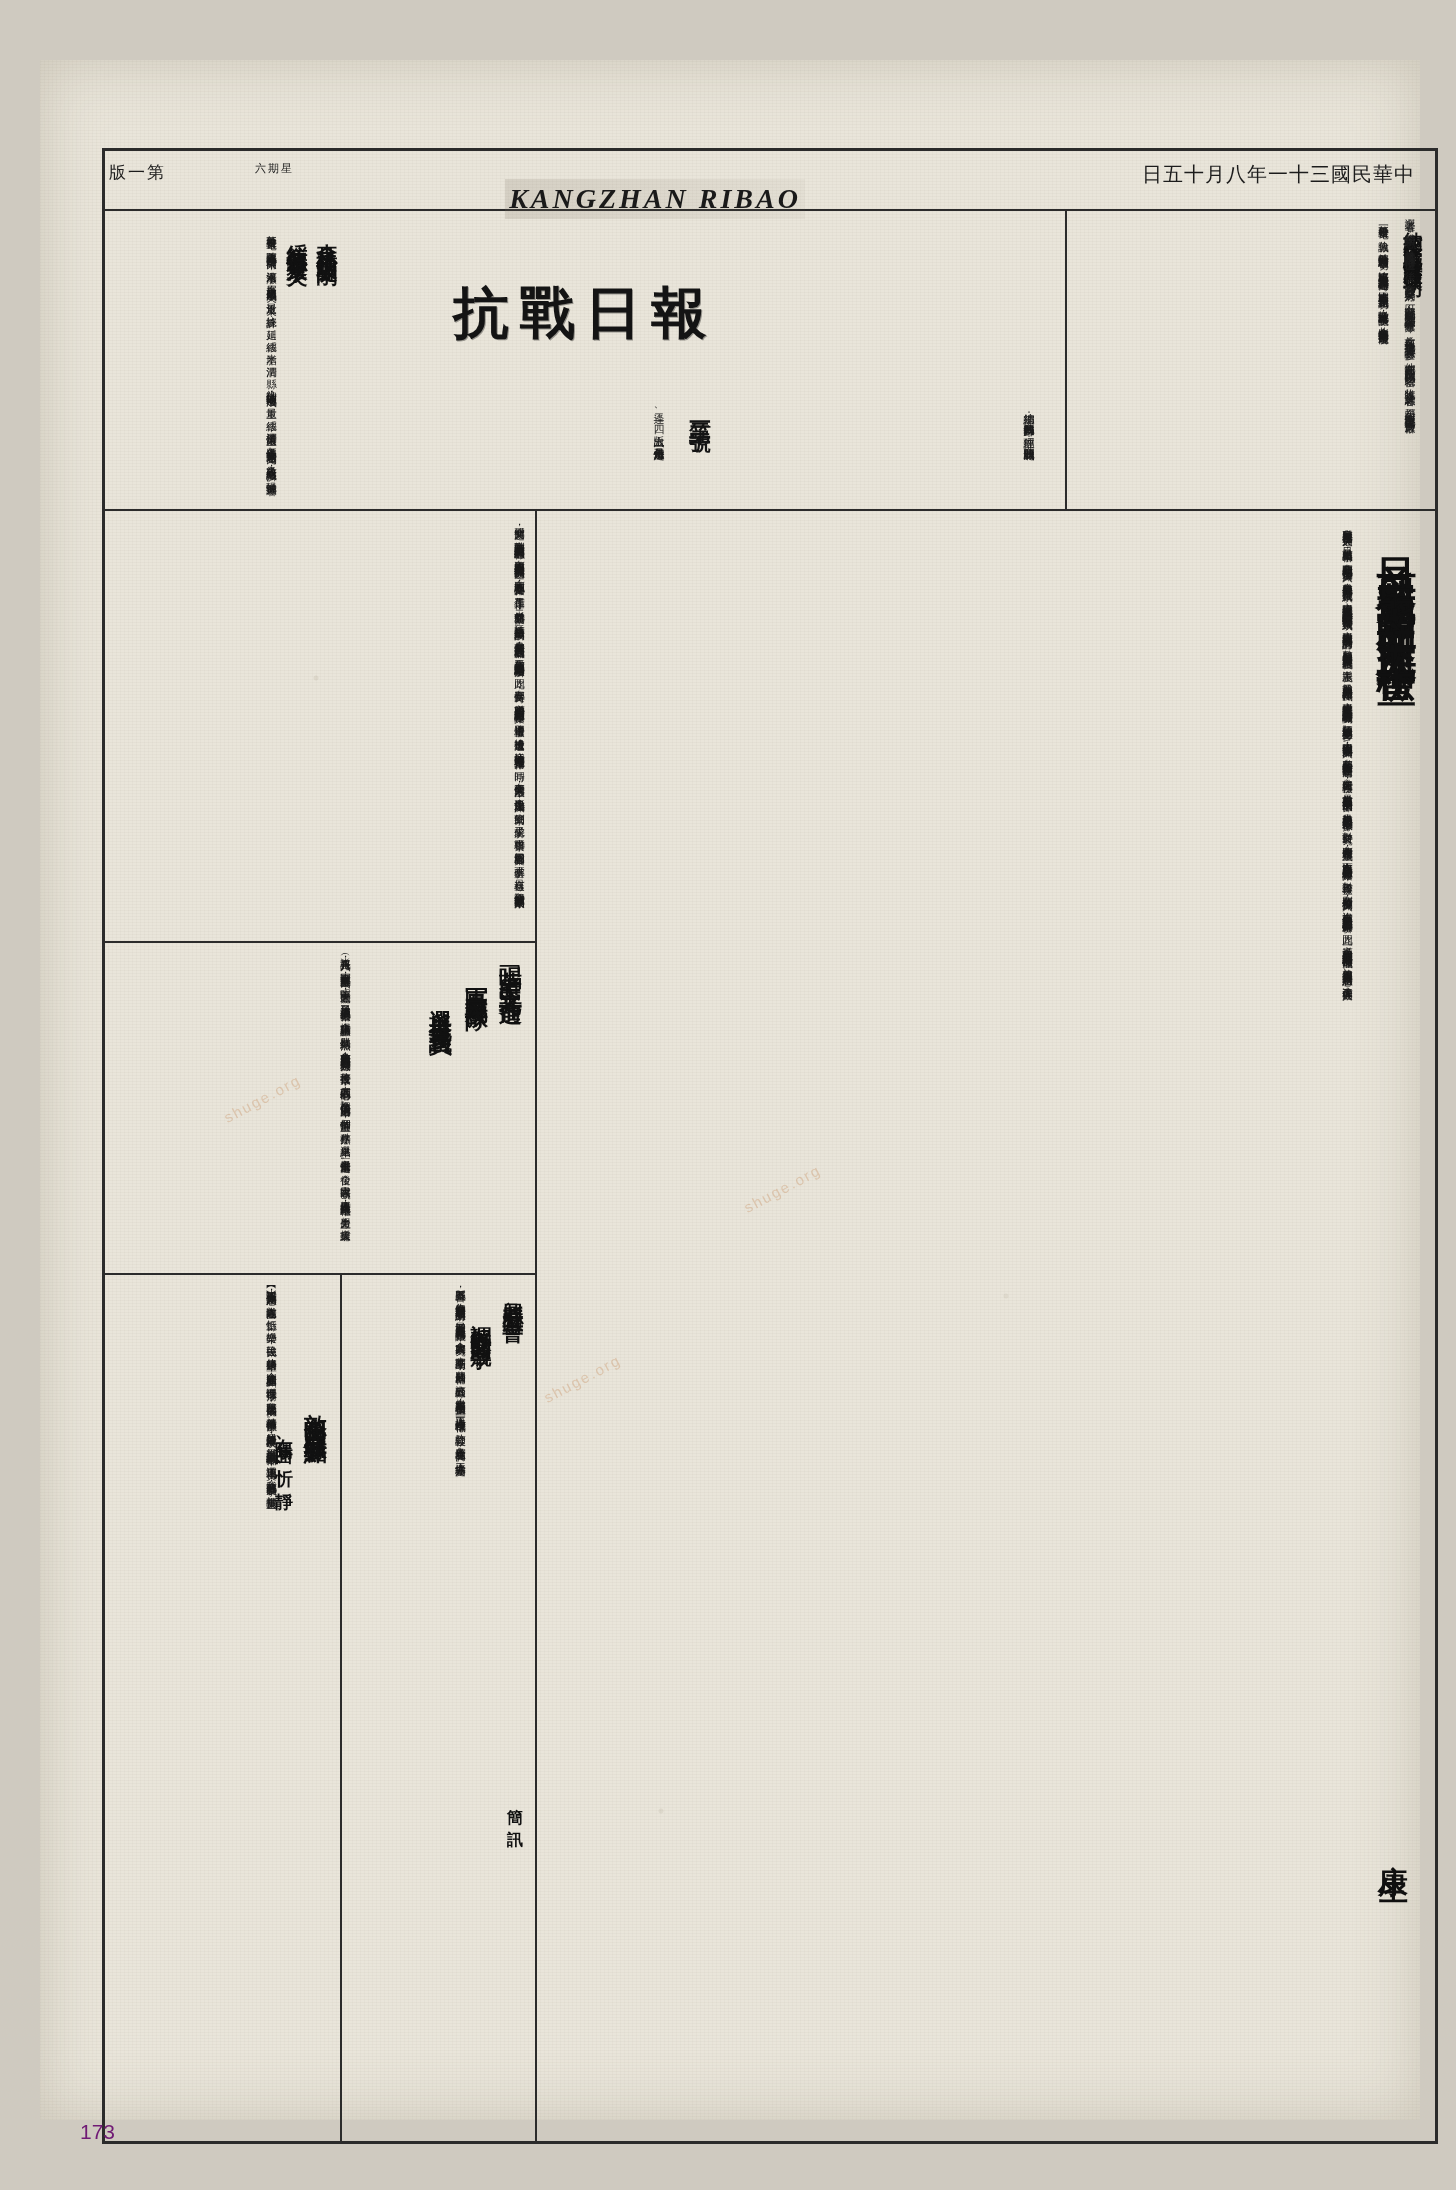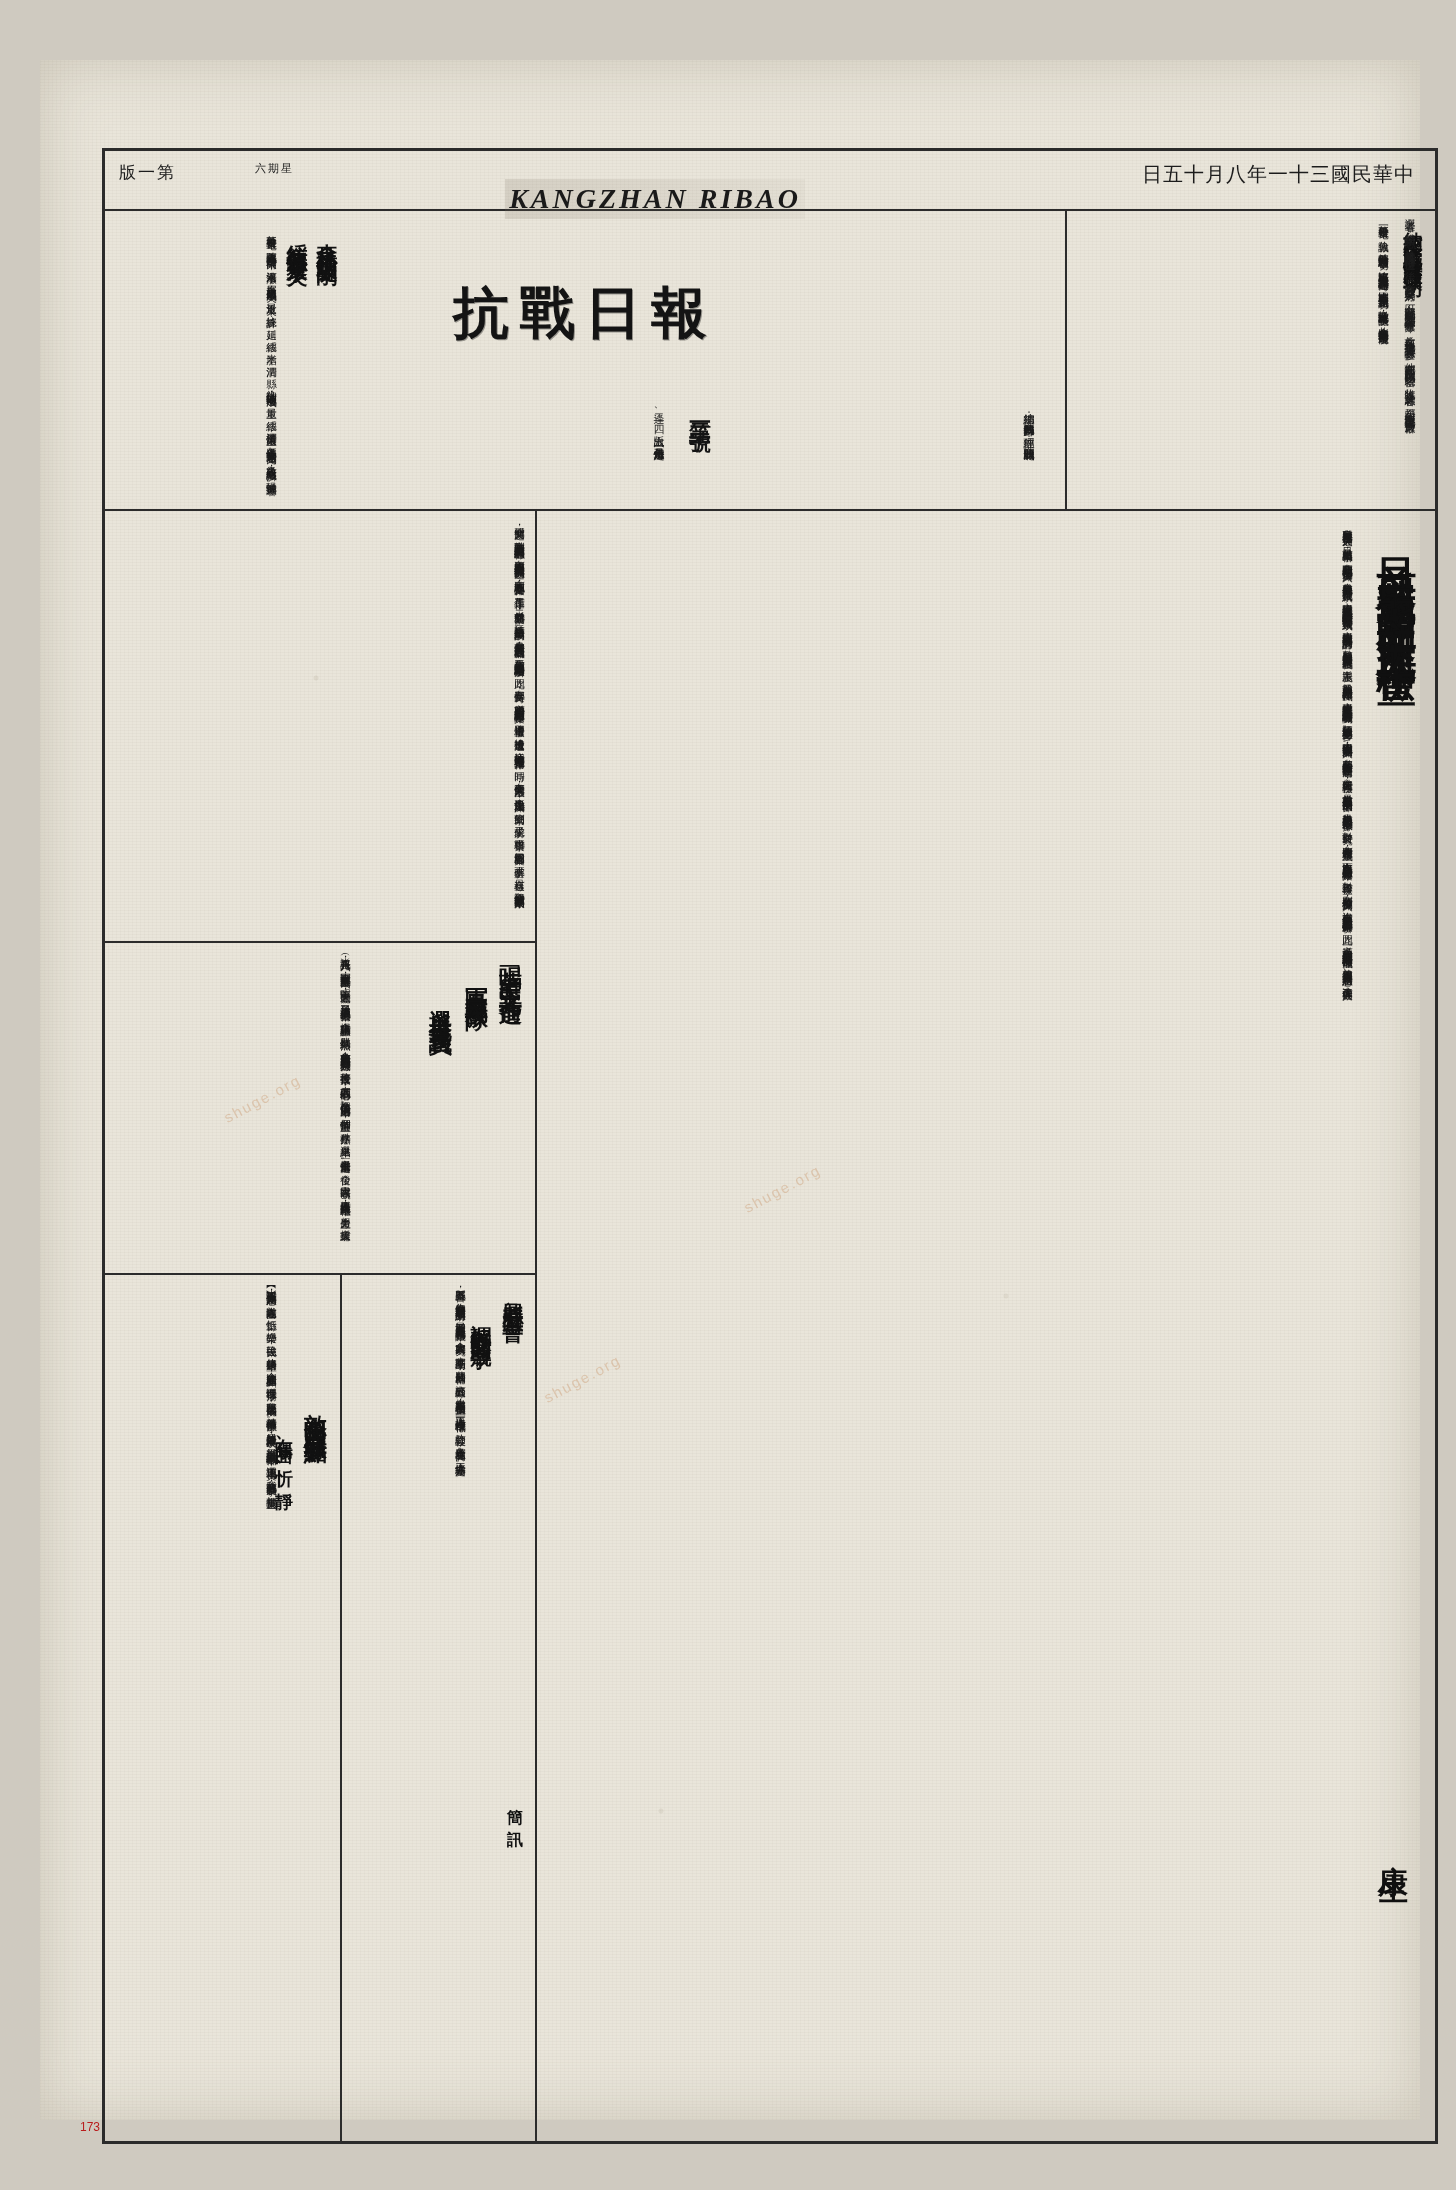--- a/index.html
+++ b/index.html
@@ -31,21 +31,21 @@
     border:3px solid #2b2b2b;
     background:transparent;
   }
   .vert{writing-mode:vertical-rl;text-orientation:upright;}
   .cjk{font-family:"DejaVu Sans","Liberation Sans",sans-serif;}
   
   #masthead{
     position:absolute;left:0;top:0;width:100%;height:58px;
     border-bottom:2px solid #2b2b2b;
   }
-  #mh-left{position:absolute;left:14px;top:10px;font-size:17px;letter-spacing:2px;color:#1c1c1c;}
+  #mh-left{position:absolute;left:4px;top:10px;font-size:17px;letter-spacing:2px;color:#1c1c1c;}
   #mh-left2{position:absolute;left:150px;top:10px;font-size:11px;letter-spacing:2px;color:#1c1c1c;}
   #mh-logo{
     position:absolute;left:400px;top:6px;width:300px;height:40px;
     font-family:"Liberation Serif",serif;font-weight:bold;font-style:italic;
     font-size:28px;letter-spacing:3px;color:#1a1a1a;
     text-align:center;line-height:40px;
     background:linear-gradient(90deg, rgba(120,110,95,.18), rgba(120,110,95,.05));
     margin-top:22px;
   }
   #mh-right{position:absolute;right:20px;top:10px;font-size:20px;letter-spacing:1px;color:#1c1c1c;}
@@ -155,21 +155,21 @@
   #a5-h{position:absolute;right:8px;top:10px;writing-mode:vertical-rl;text-orientation:upright;
     font-size:21px;font-weight:bold;letter-spacing:4px;height:160px;color:#111;}
   #a5-h2{position:absolute;right:40px;top:32px;writing-mode:vertical-rl;text-orientation:upright;
     font-size:21px;font-weight:bold;letter-spacing:4px;height:140px;color:#111;}
   #a5-text{position:absolute;left:6px;top:6px;width:120px;bottom:6px;
     writing-mode:vertical-rl;text-orientation:upright;font-size:10.5px;line-height:15px;letter-spacing:.5px;color:#1a1a1a;}
   #a5-brief{position:absolute;right:10px;bottom:320px;writing-mode:vertical-rl;text-orientation:upright;
     font-size:16px;font-weight:bold;letter-spacing:3px;color:#111;}
 
   
-  #pagenum{position:absolute;left:80px;top:2120px;font-size:12px;color:#b91c1c;
+  #pagenum{position:absolute;left:80px;top:2120px;font-size:21px;color:#701a75;
     font-family:"Liberation Sans",sans-serif;text-align:center;}
 
   
   .wm{
     position:absolute;color:rgba(190,120,60,.28);font-size:15px;
     transform:rotate(-28deg);letter-spacing:2px;pointer-events:none;
     font-family:"Liberation Sans",sans-serif;
   }
 </style>
 </head>

